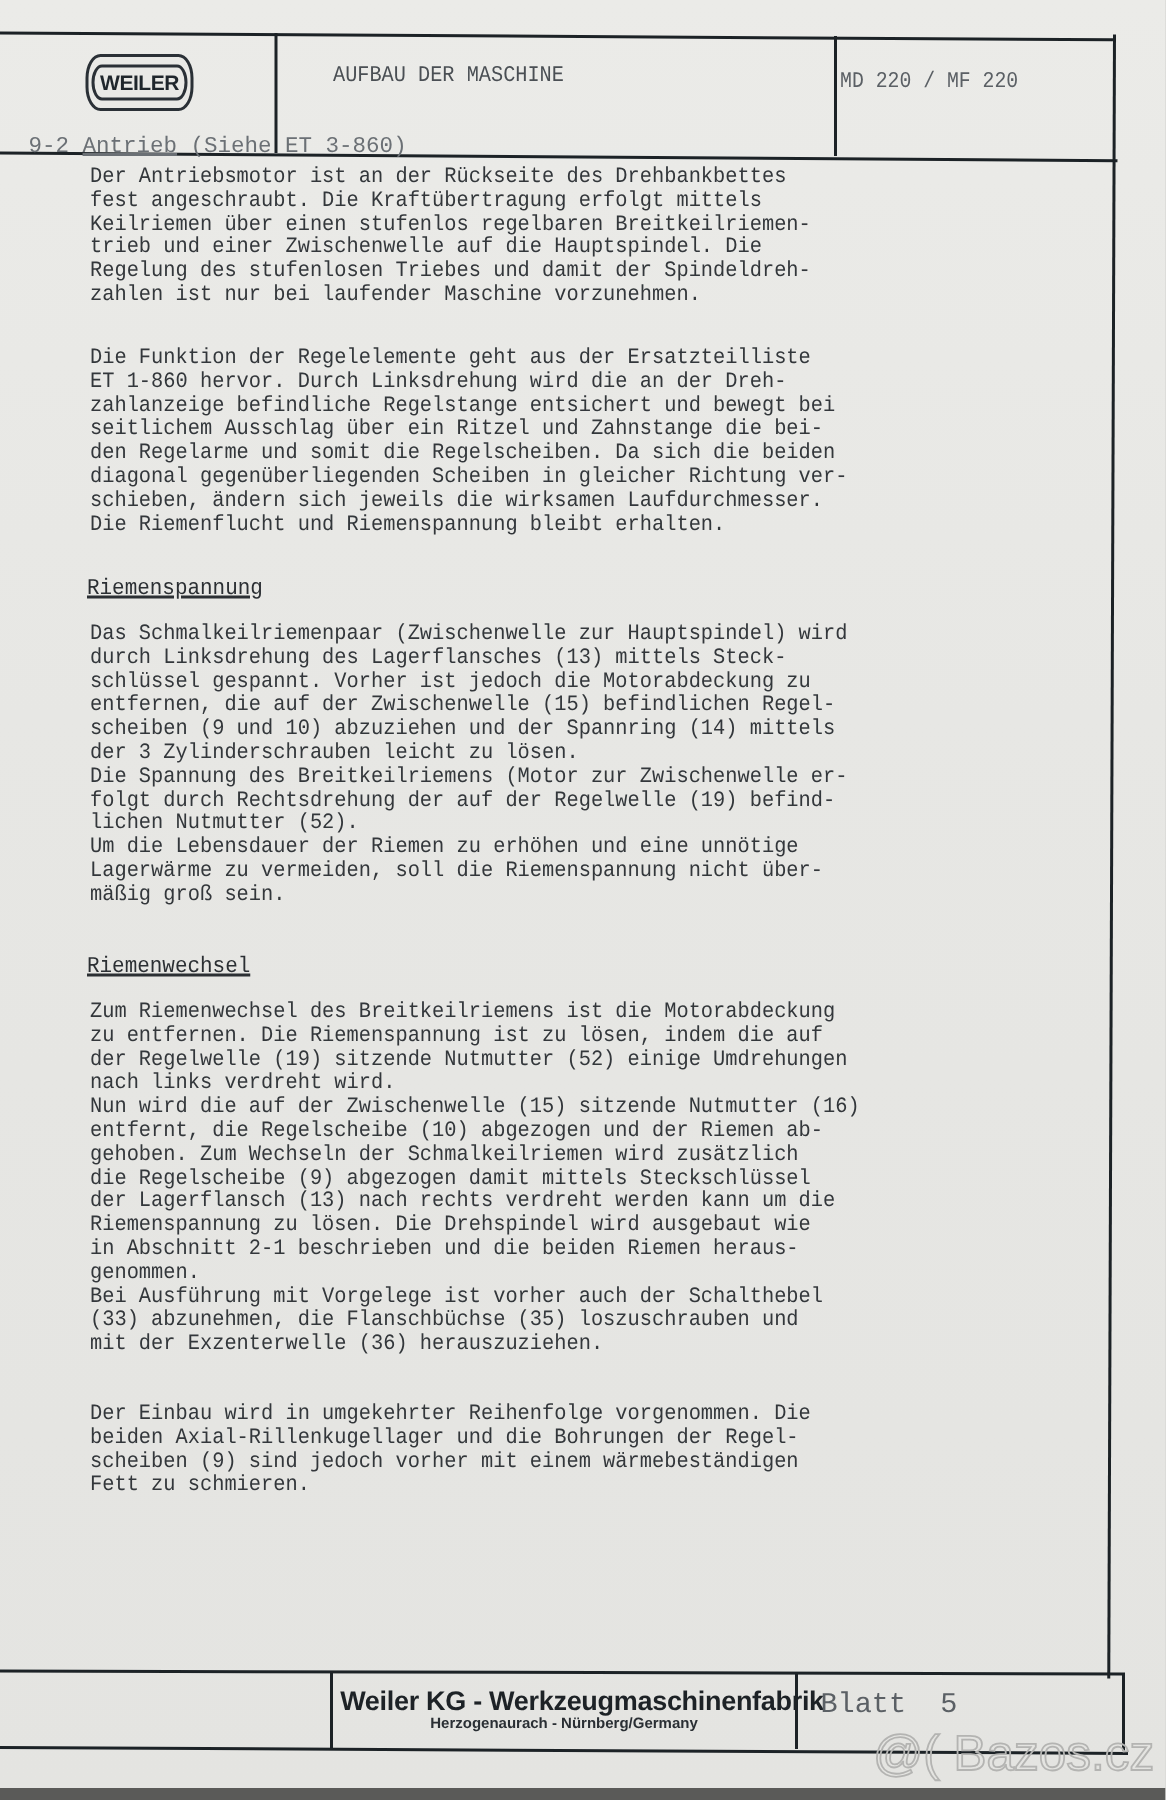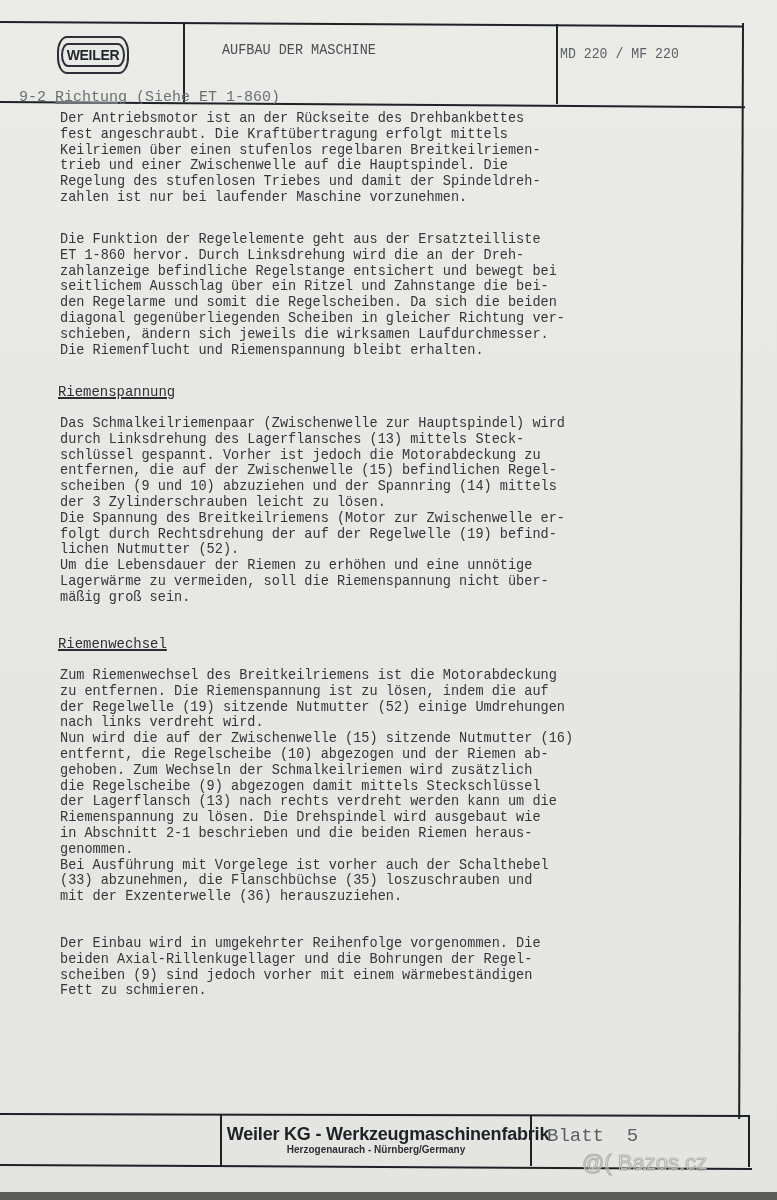--- a/index.html
+++ b/index.html
@@ -79,21 +79,21 @@
       font-family: "Liberation Sans", "DejaVu Sans", sans-serif;
       font-weight: bold; font-size: 10px; color: #2a2f34;
     }
     .ftr-sheet {
       position: absolute; left: 547px; top: 1125px; font-size: 19px; color: #5b6065;
       white-space: pre;
     }
     .watermark {
       position: absolute; left: 582px; top: 1150px;
       font-family: "Liberation Sans", "DejaVu Sans", sans-serif;
-      font-size: 22px; color: transparent;
+      font-size: 33px; color: transparent;
       -webkit-text-stroke: 1.2px #b4b4b2; letter-spacing: 0px;
     }
   </style>
 </head>
 <body>
 
 <div class="paper">
 
   <div class="line hdr-top"></div>
   <div class="line hdr-bot"></div>
@@ -105,21 +105,21 @@
   <div class="line fv1"></div>
   <div class="line fv2"></div>
   <div class="line fvr"></div>
 
   <div class="logo">
     <span class="logo-inner">WEILER</span>
   </div>
   <div class="hdr-title">AUFBAU DER MASCHINE</div>
   <div class="hdr-model">MD 220 / MF 220</div>
 
-  <div class="section-head"><span>9-2</span> <span class="u">Richtung</span> <span>(Siehe ET 1-860)</span></div>
+  <div class="section-head"><span>9-2</span> <span class="u">Antrieb</span> <span>(Siehe ET 3-860)</span></div>
 
   <div class="para" style="top:111px;">Der Antriebsmotor ist an der Rückseite des Drehbankbettes
 fest angeschraubt. Die Kraftübertragung erfolgt mittels
 Keilriemen über einen stufenlos regelbaren Breitkeilriemen-
 trieb und einer Zwischenwelle auf die Hauptspindel. Die
 Regelung des stufenlosen Triebes und damit der Spindeldreh-
 zahlen ist nur bei laufender Maschine vorzunehmen.</div>
   <div class="para" style="top:232px;">Die Funktion der Regelelemente geht aus der Ersatzteilliste
 ET 1-860 hervor. Durch Linksdrehung wird die an der Dreh-
 zahlanzeige befindliche Regelstange entsichert und bewegt bei

